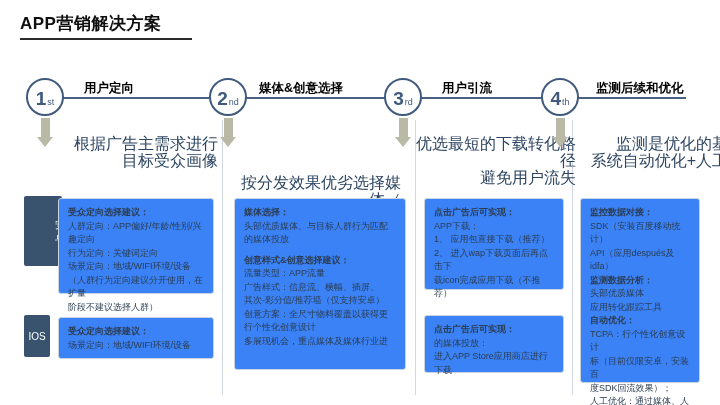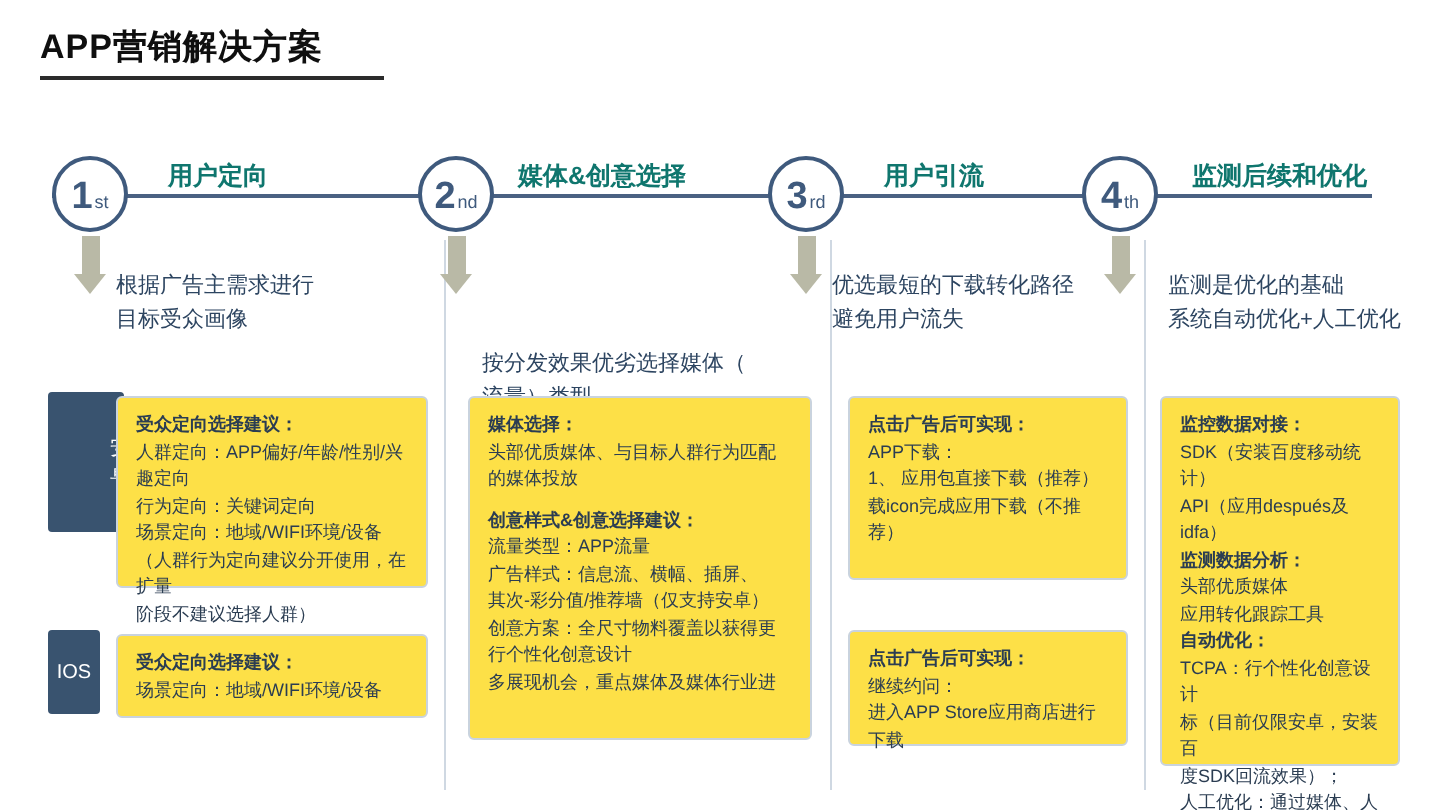--- a/index.html
+++ b/index.html
@@ -62,21 +62,21 @@
   }
   .step-circle .ord {
     font-size: 9px;
     line-height: 38px;
     margin-left: 1px;
   }
   .step-label {
     position: absolute;
     top: 80px;
     font-size: 12.5px;
-    color: #0f766e;
+    color: #000000;
     font-weight: bold;
     white-space: nowrap;
   }
 
   
   .v-arrow {
     position: absolute;
     width: 9px;
     background: #b9b9a6;
     top: 118px;
@@ -86,24 +86,25 @@
     position: absolute;
     left: -4px; bottom: -9px;
     border-left: 8.5px solid transparent;
     border-right: 8.5px solid transparent;
     border-top: 10px solid #b9b9a6;
   }
 
   
   .step-desc {
     position: absolute;
-    font-size: 11px;
+    font-size: 16px;
     line-height: 17px;
     color: #2d4561;
     width: 160px;
+    text-align: right;
   }
 
   
   .platform-tab {
     position: absolute;
     left: 24px;
     width: 26px;
     background: #39536f;
     color: #ffffff;
     font-size: 10px;
@@ -112,21 +113,21 @@
     display: flex;
     align-items: center;
     justify-content: center;
     padding: 4px 2px;
     line-height: 13px;
   }
 
   
   .panel {
     position: absolute;
-    background: #fde047;
+    background: #3b82f6;
     border: 1px solid #c9d3de;
     border-radius: 3px;
     padding: 7px 8px 7px 9px;
   }
   .panel p {
     font-size: 9px;
     line-height: 13.5px;
     color: #2b3d52;
   }
   .panel p.head { font-weight: bold; }
@@ -223,26 +224,27 @@
       <p>其次-彩分值/推荐墙（仅支持安卓）</p>
       <p>创意方案：全尺寸物料覆盖以获得更</p>
       <p>行个性化创意设计</p>
       <p>多展现机会，重点媒体及媒体行业进</p>
     </div>
 
   <div class="panel" style="left:424px; top:198px; width:140px; height:92px;">
       <p class="head">点击广告后可实现：</p>
       <p>APP下载：</p>
       <p>1、 应用包直接下载（推荐）</p>
+      <p>2、 进入wap下载页面后再点击下</p>
       <p>载icon完成应用下载（不推荐）</p>
     </div>
 
   <div class="panel" style="left:424px; top:315px; width:140px; height:58px;">
       <p class="head">点击广告后可实现：</p>
-      <p>继续约问：</p>
+      <p>的媒体投放：</p>
       <p>进入APP Store应用商店进行下载</p>
     </div>
 
   <div class="panel" style="left:580px; top:198px; width:120px; height:185px;">
       <p class="head">监控数据对接：</p>
       <p>SDK（安装百度移动统计）</p>
       <p>API（应用después及idfa）</p>
       <p class="head">监测数据分析：</p>
       <p>头部优质媒体</p>
       <p>应用转化跟踪工具</p>

